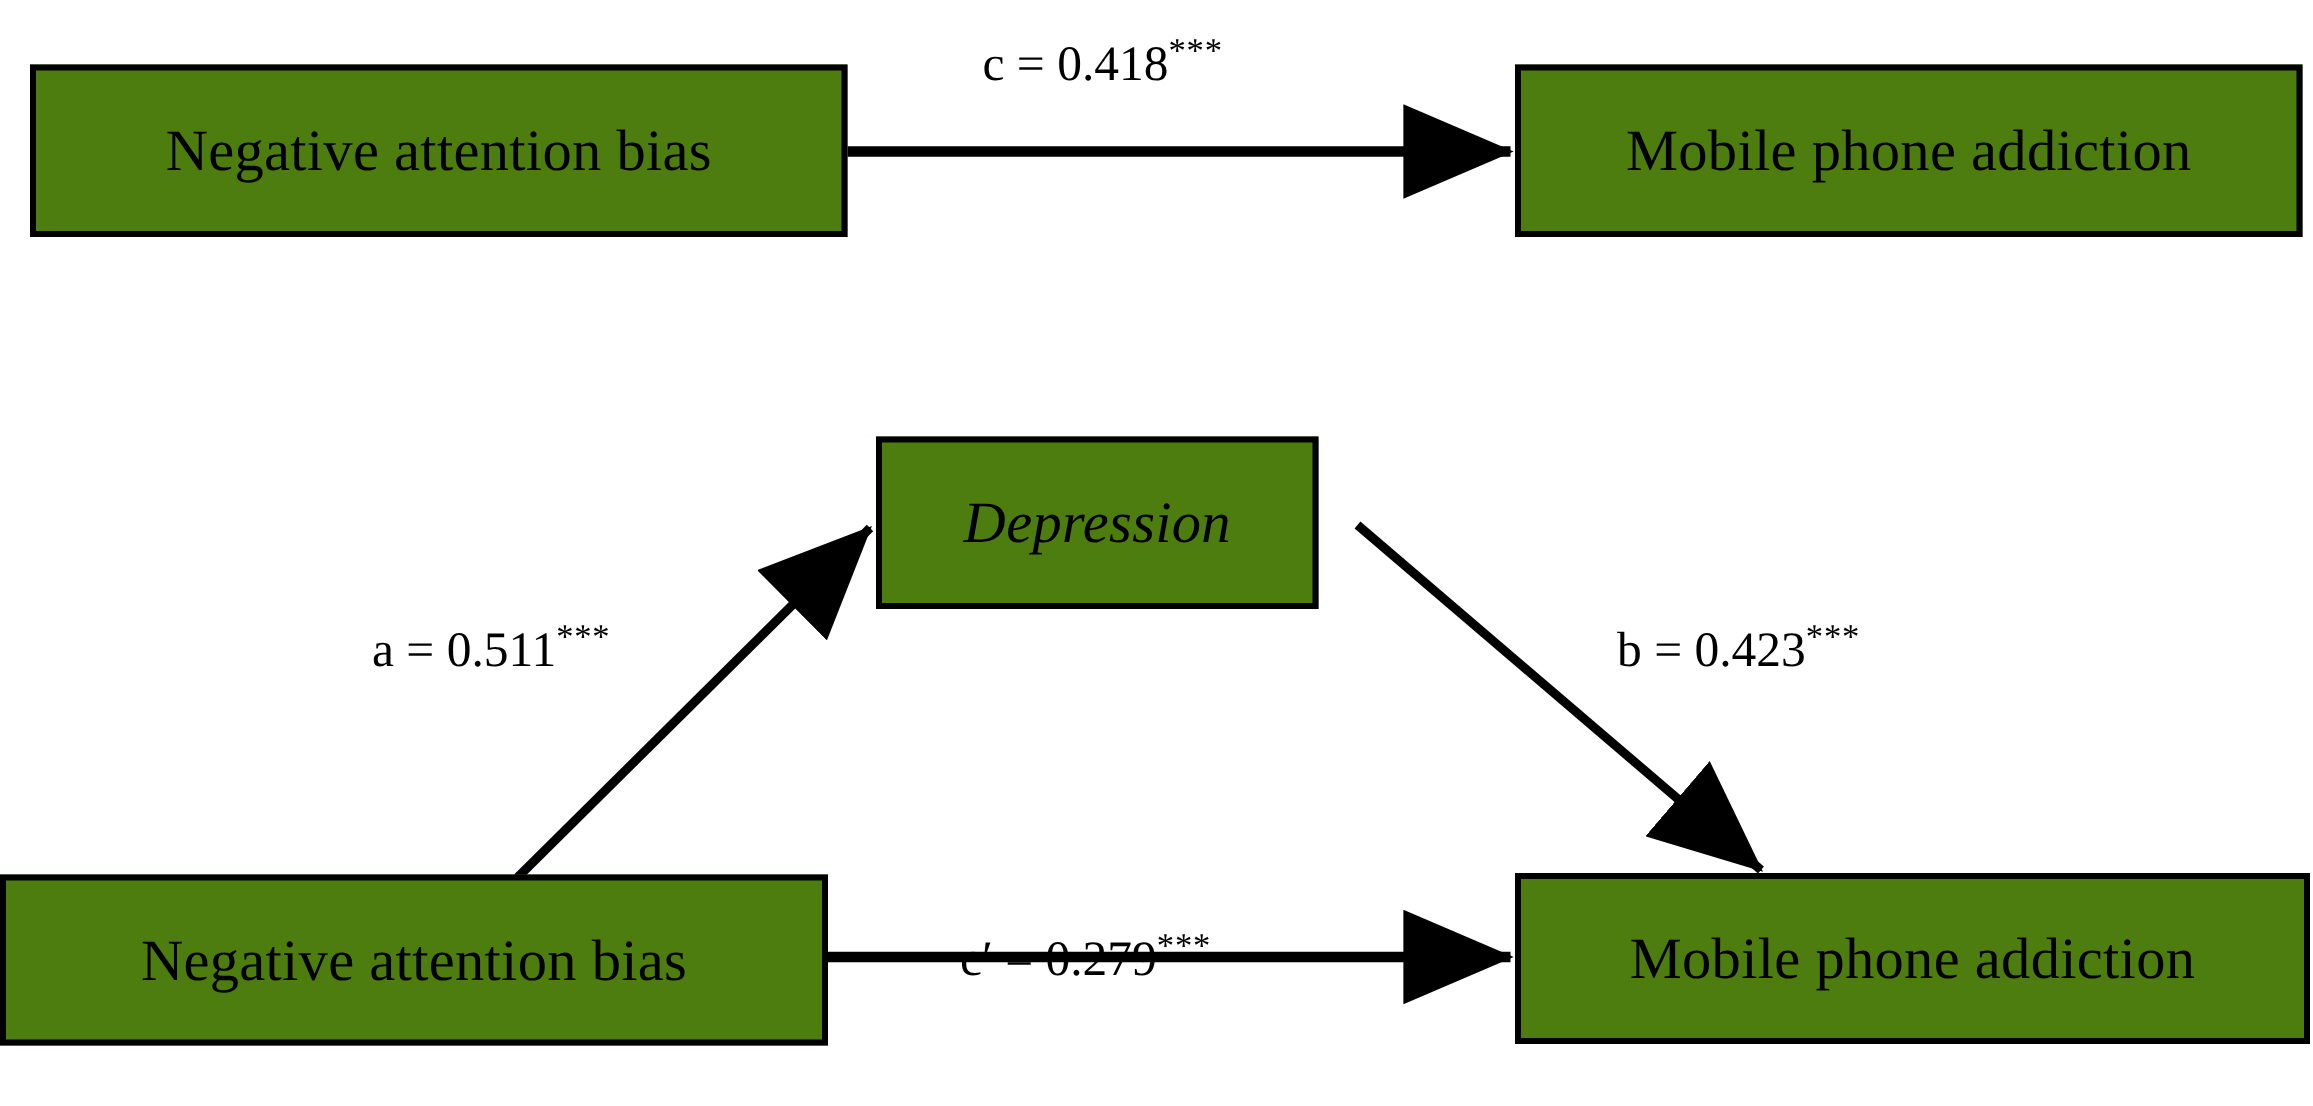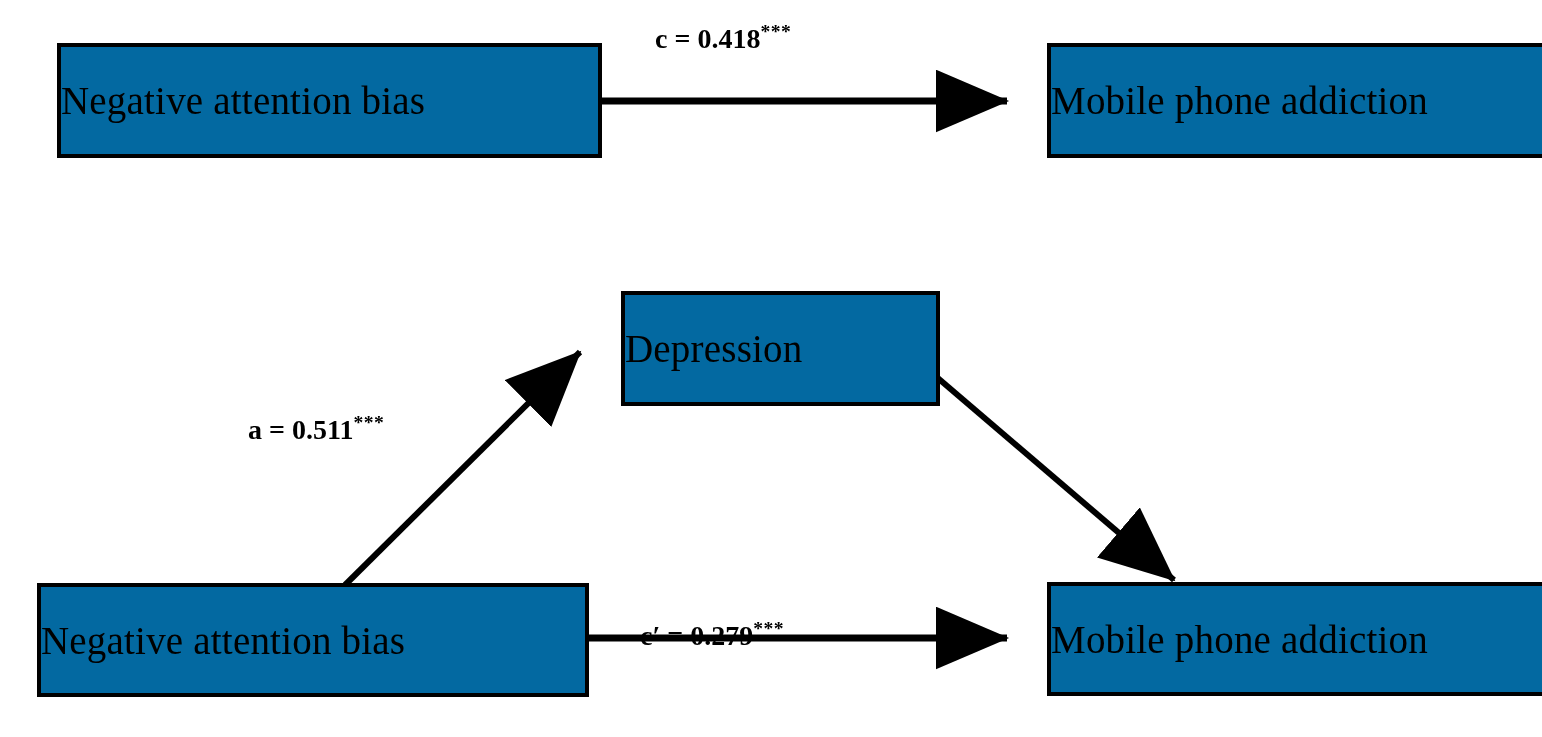--- a/index.html
+++ b/index.html
@@ -14,60 +14,58 @@
     background: #ffffff;
     overflow: hidden;
     font-family: "Liberation Serif", "DejaVu Serif", serif;
   }
 
   
   .node-box {
     position: absolute;
     box-sizing: border-box;
     border: 4px solid #000000;
-    background: #0369a1;
+    background: #4d7c0f;
     display: flex;
     align-items: center;
-    justify-content: flex-start;
+    justify-content: center;
     z-index: 3;
-    margin-left: 37px;
   }
   .node-label {
     font-size: 39px;
     line-height: 1;
     color: #000000;
     white-space: nowrap;
     letter-spacing: 0.2px;
   }
 
   #box-nab-top    { left: 20px;   top: 43px;  width: 545px; height: 115px; }
   #box-mpa-top    { left: 1010px; top: 43px;  width: 525px; height: 115px; }
-  #box-depression { left: 584px;  top: 291px; width: 319px; height: 115px; }
+  #box-depression { left: 584px;  top: 291px; width: 295px; height: 115px; font-style: italic; }
   #box-nab-bottom { left: 0px;    top: 583px; width: 552px; height: 114px; }
   #box-mpa-bottom { left: 1010px; top: 582px; width: 530px; height: 114px; }
 
   
   #arrow-layer {
     position: absolute;
     left: 0;
     top: 0;
     width: 1542px;
     height: 737px;
     z-index: 1;
   }
 
   
   .path-label {
     position: absolute;
-    font-size: 28px;
+    font-size: 33px;
     line-height: 1;
     color: #000000;
     white-space: nowrap;
     z-index: 4;
-    font-weight: bold;
   }
   .path-label .stars {
     font-size: 0.70em;
     vertical-align: super;
     letter-spacing: 0.5px;
   }
 
   #label-c        { left: 655px;  top: 22px;  }
   #label-a        { left: 248px;  top: 413px; }
   #label-b        { left: 1078px; top: 413px; }
@@ -118,18 +116,21 @@
   </div>
 
   <div class="path-label" id="label-c">
     <span>c = 0.418</span><span class="stars">***</span>
   </div>
 
   <div class="path-label" id="label-a">
     <span>a = 0.511</span><span class="stars">***</span>
   </div>
 
+  <div class="path-label" id="label-b">
+    <span>b = 0.423</span><span class="stars">***</span>
+  </div>
 
   <div class="path-label" id="label-c-prime">
     <span>c′ = 0.279</span><span class="stars">***</span>
   </div>
 
 </div>
 
 </body></html>

